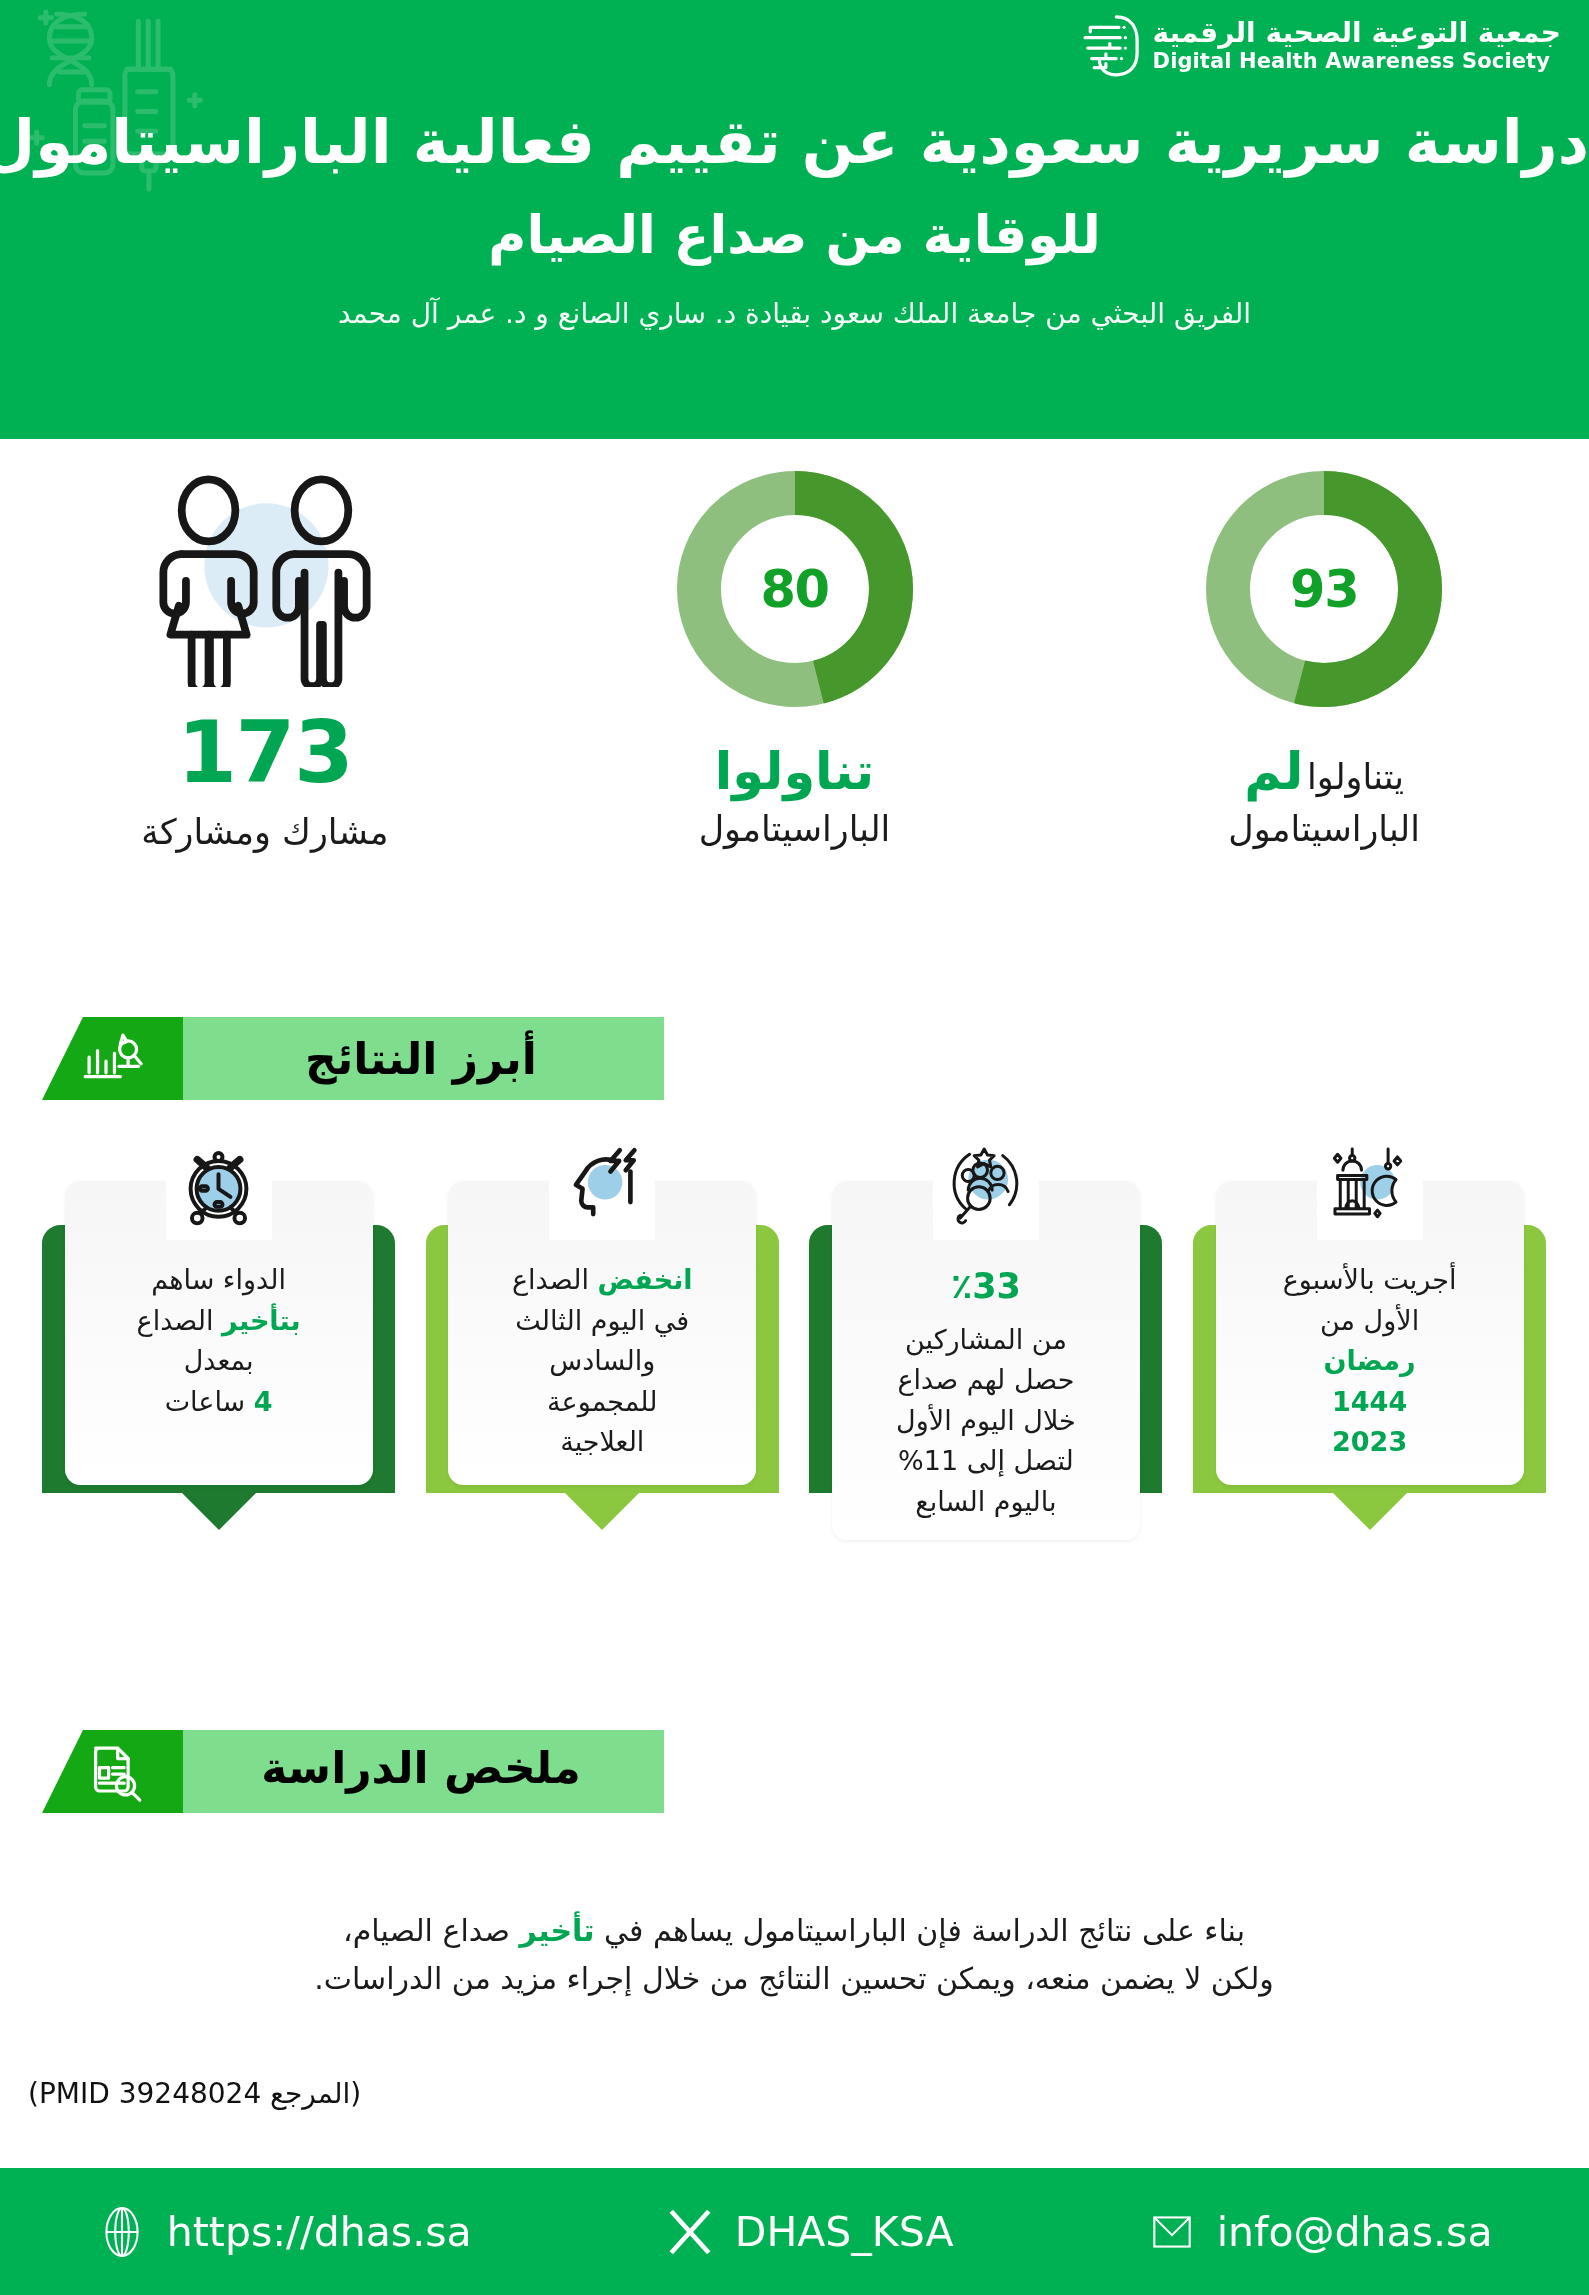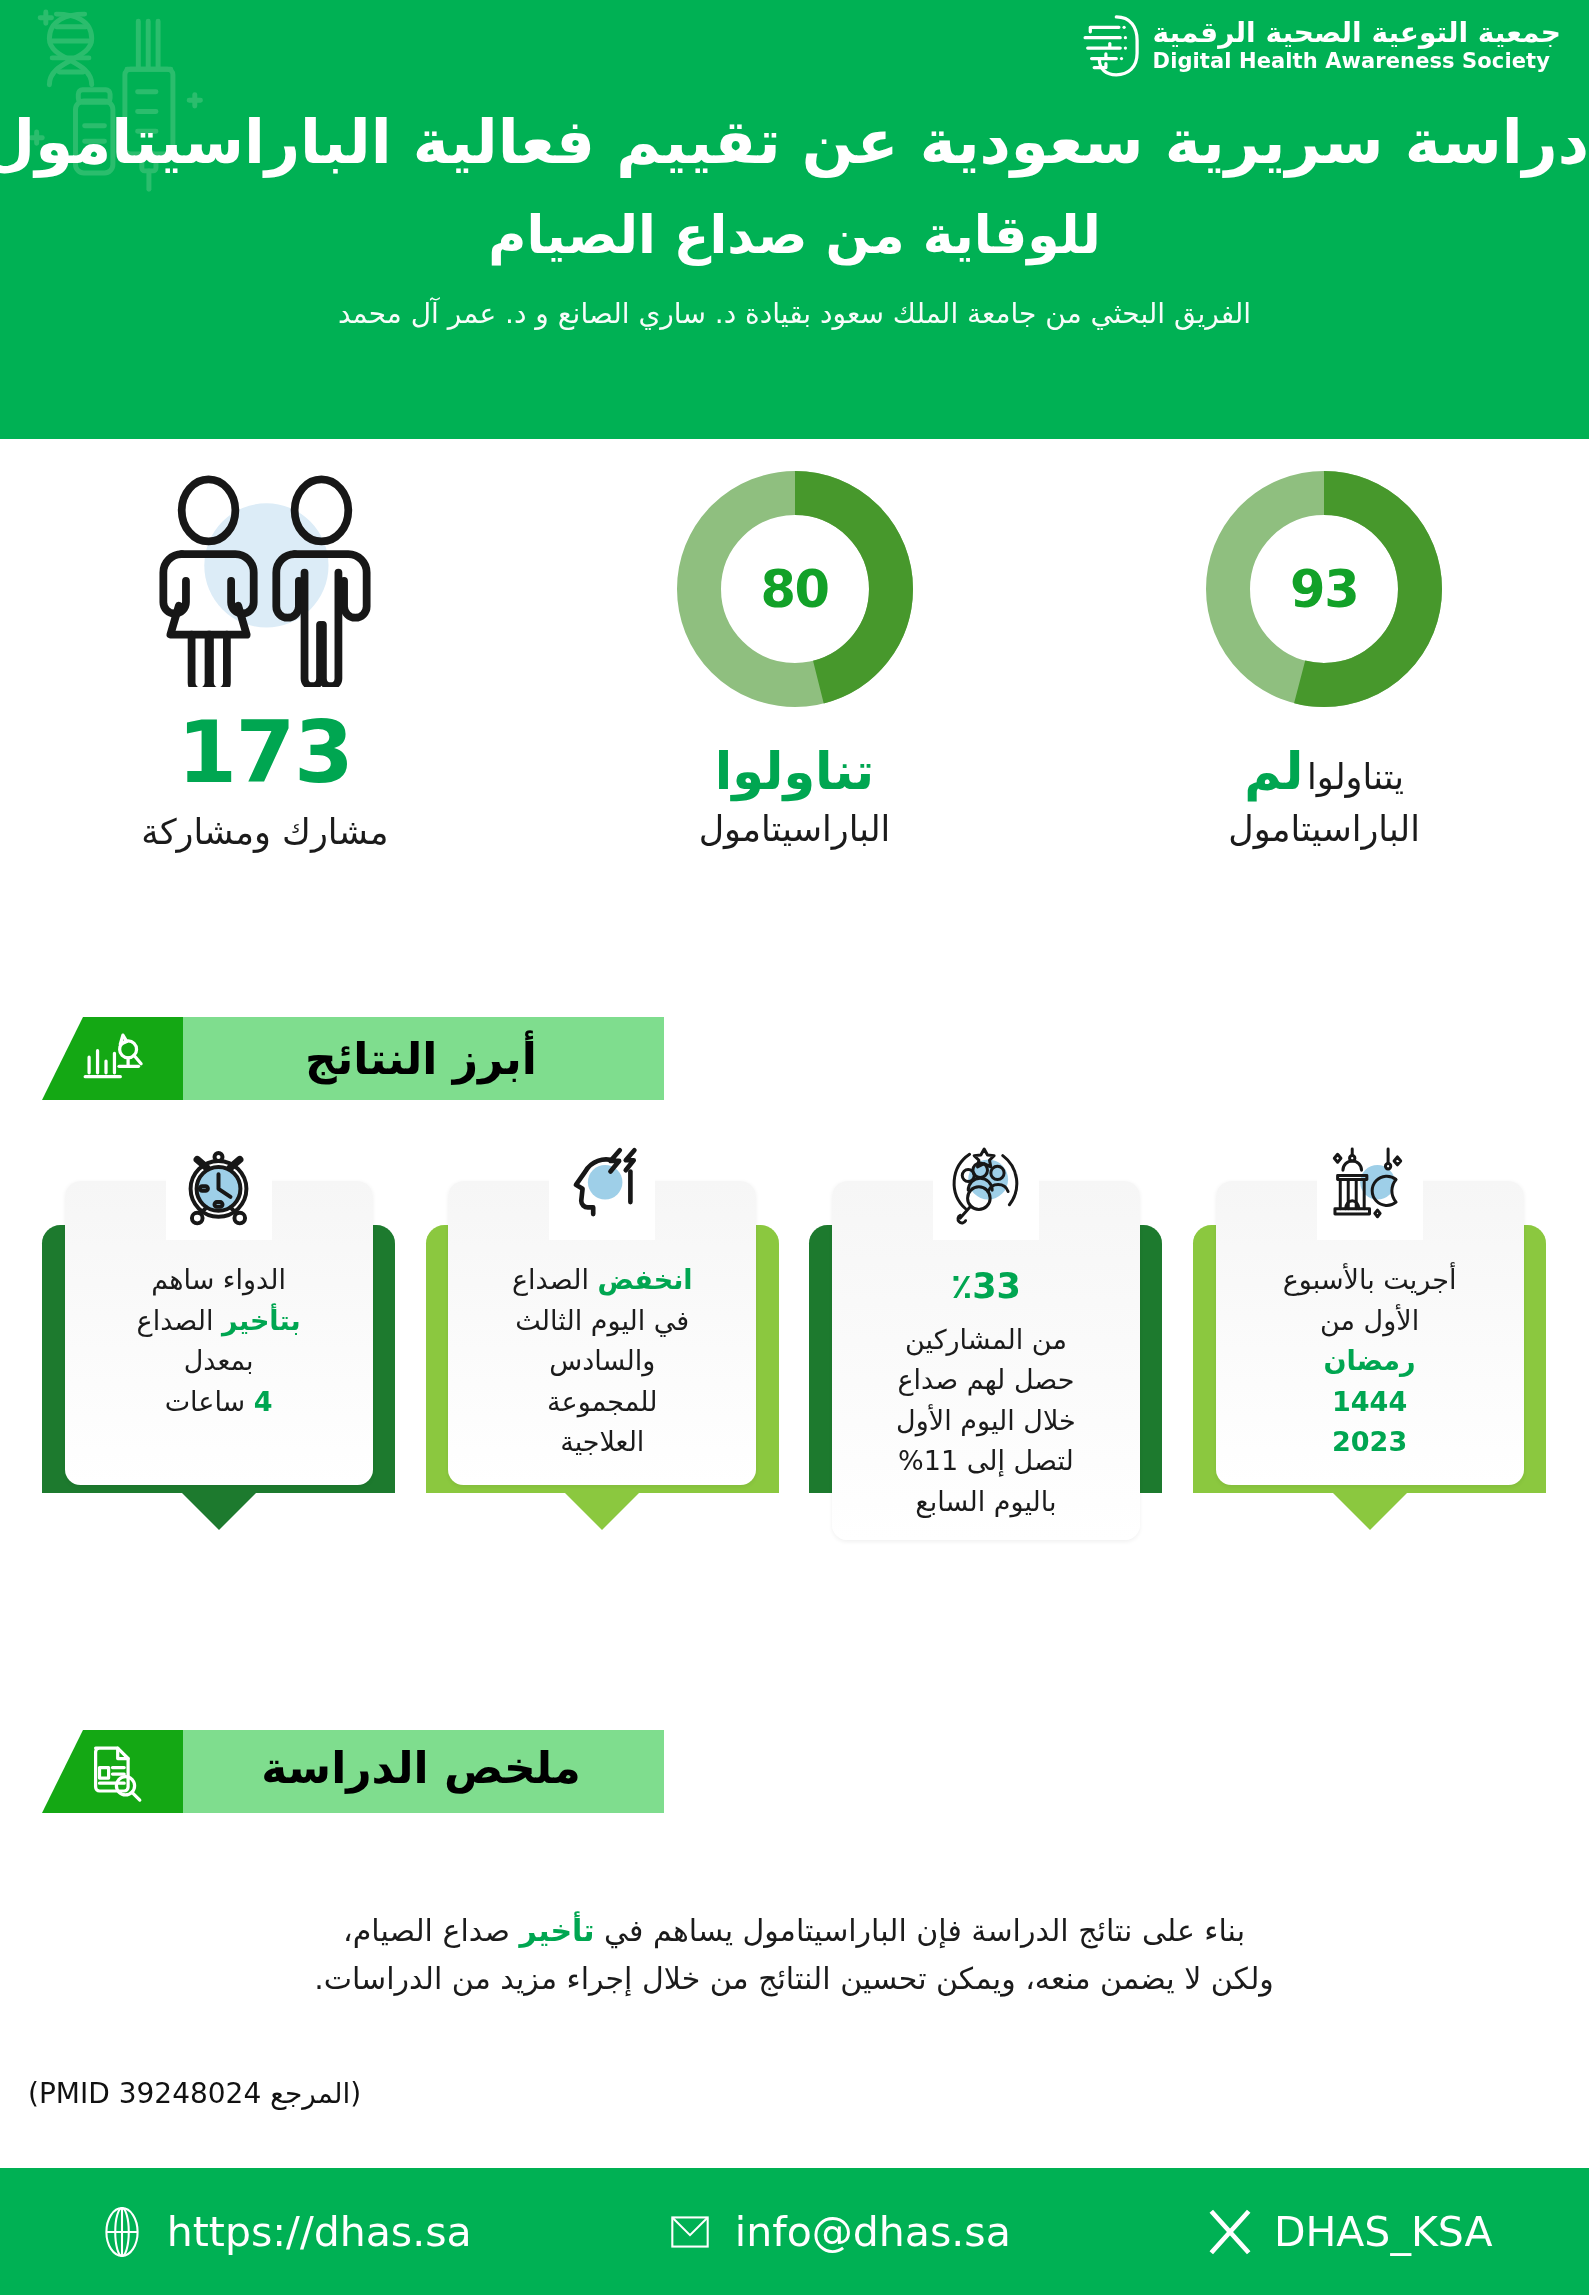--- a/index.html
+++ b/index.html
@@ -415,28 +415,28 @@
   <div class="footer">
     <div class="fitem">
       <svg viewBox="0 0 100 100" fill="none" stroke="#fff" stroke-width="4">
         <ellipse cx="50" cy="50" rx="30" ry="46"></ellipse>
         <ellipse cx="50" cy="50" rx="13" ry="46"></ellipse>
         <path d="M20 50 h60 M50 4 v92"></path>
       </svg>
       <span>https://dhas.sa</span>
     </div>
     <div class="fitem">
+      <svg viewBox="0 0 100 100" fill="none" stroke="#fff" stroke-width="5" stroke-linejoin="round">
+        <path d="M14 10 L86 90 M86 10 L14 90" stroke-width="9"></path>
+      </svg>
+      <span>DHAS_KSA</span>
+    </div>
+    <div class="fitem">
       <svg viewBox="0 0 100 100" fill="none" stroke="#fff" stroke-width="4">
         <rect x="16" y="22" width="68" height="56"></rect>
         <path d="M16 22 L50 56 L84 22"></path>
       </svg>
       <span>info@dhas.sa</span>
     </div>
-    <div class="fitem">
-      <svg viewBox="0 0 100 100" fill="none" stroke="#fff" stroke-width="5" stroke-linejoin="round">
-        <path d="M14 10 L86 90 M86 10 L14 90" stroke-width="9"></path>
-      </svg>
-      <span>DHAS_KSA</span>
-    </div>
   </div>
 
 </div>
 
 
 </body></html>

